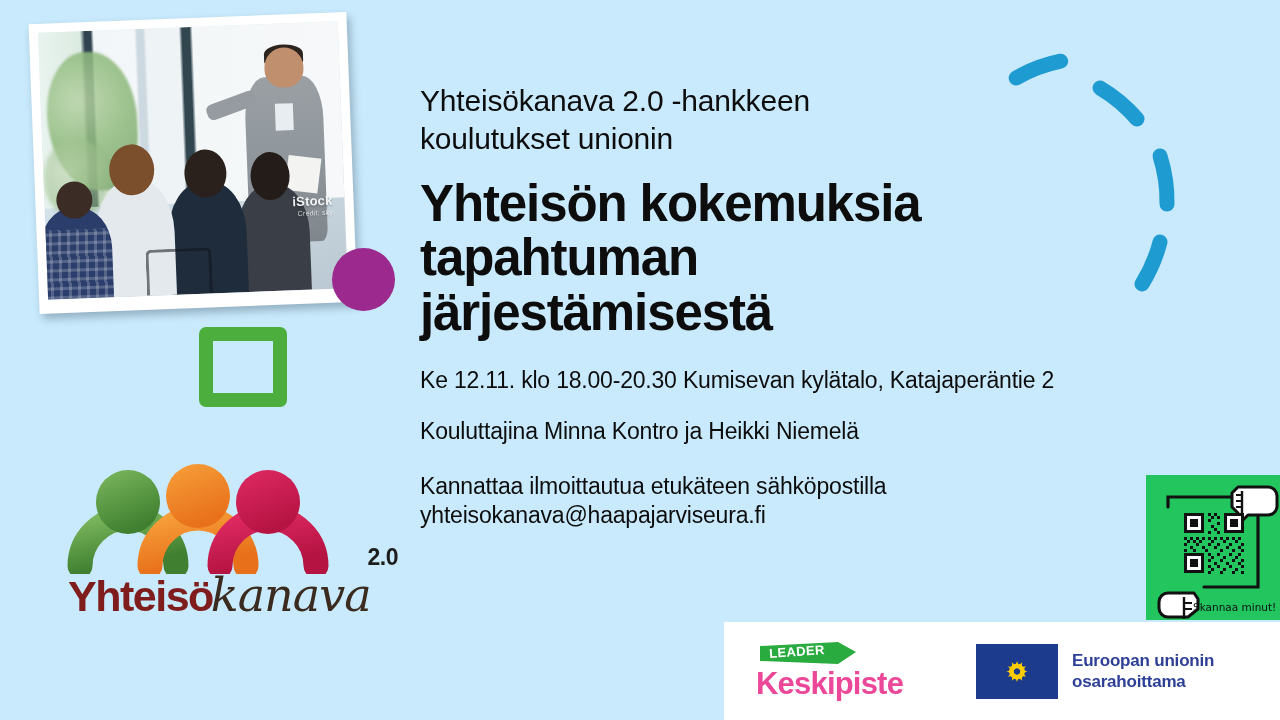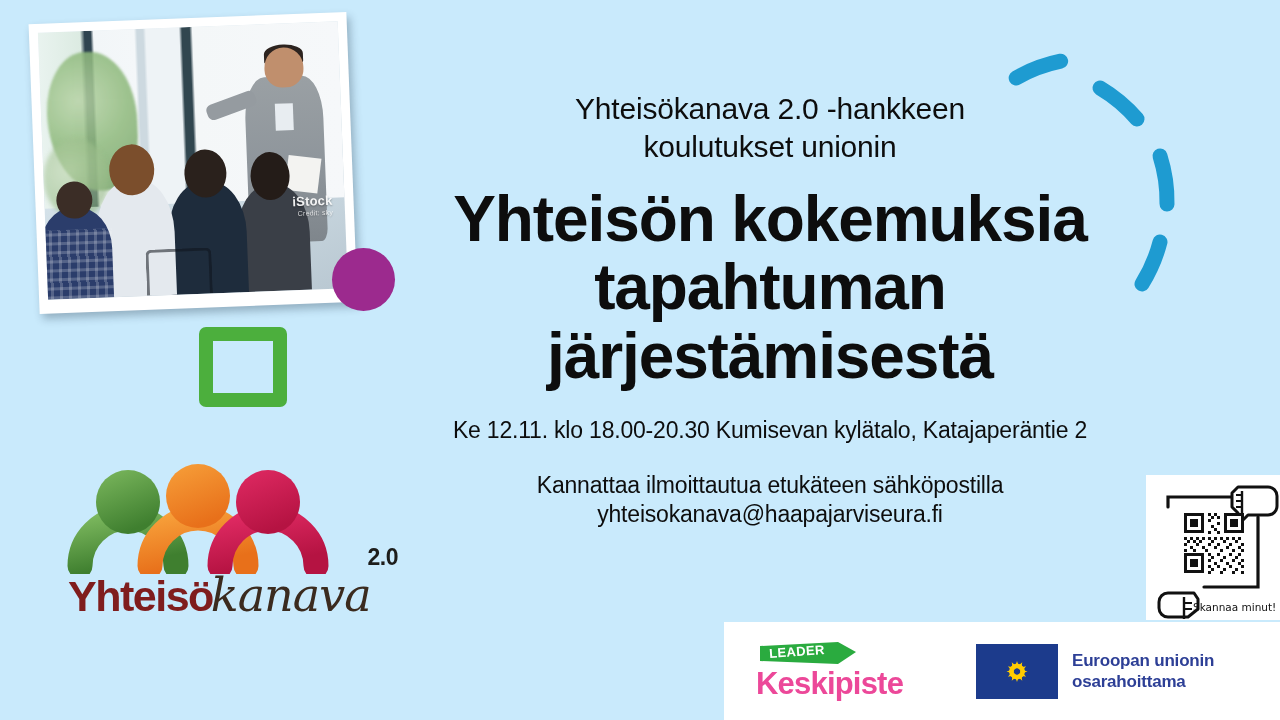--- a/index.html
+++ b/index.html
@@ -192,34 +192,34 @@
     top: 34px;
     width: 290px;
     height: 290px;
     pointer-events: none;
   }
 
   
   .text-col {
     position: absolute;
     left: 420px;
-    top: 90px;
+    top: 82px;
     width: 700px;
-    text-align: center;
+    text-align: left;
     color: #0d0d0d;
   }
   .kicker {
     font-size: 30px;
     line-height: 1.28;
     font-weight: 400;
     margin: 0;
     letter-spacing: -.2px;
   }
   .headline {
-    font-size: 64px;
+    font-size: 51px;
     line-height: 1.07;
     font-weight: bold;
     margin: 18px 0 0 0;
     letter-spacing: -1.1px;
   }
   .details {
     margin: 26px 0 0 0;
     font-size: 23px;
     line-height: 1.26;
     font-weight: 400;
@@ -266,21 +266,21 @@
     margin-left: -2px;
   }
 
   
   .qr-card {
     position: absolute;
     left: 1146px;
     top: 475px;
     width: 134px;
     height: 145px;
-    background: #ffffff;
+    background: #22c55e;
   }
   .qr-label {
     position: absolute;
     left: 47px;
     bottom: 7px;
     font-family: "DejaVu Sans", sans-serif;
     font-size: 10.5px;
     color: #111;
     white-space: nowrap;
   }
@@ -395,20 +395,21 @@
     <p class="kicker">
       <span>Yhteisökanava 2.0 -hankkeen</span><br>
       <span>koulutukset unionin</span>
     </p>
     <h1 class="headline">
       <span>Yhteisön kokemuksia</span><br>
       <span>tapahtuman</span><br>
       <span>järjestämisestä</span>
     </h1>
     <p class="details when">Ke 12.11. klo 18.00-20.30 Kumisevan kylätalo, Katajaperäntie 2</p>
+    <p class="details trainers">Kouluttajina Minna Kontro ja Heikki Niemelä</p>
     <p class="details signup">Kannattaa ilmoittautua etukäteen sähköpostilla yhteisokanava@haapajarviseura.fi</p>
   </div>
 
   <div class="logo">
     <svg width="300" height="112" viewBox="0 0 300 112" aria-hidden="true">
       <defs>
         <linearGradient id="gGreen" x1="0" y1="0" x2="0.4" y2="1">
           <stop offset="0%" stop-color="#7cb85e"></stop>
             <stop offset="100%" stop-color="#3f7f2f"></stop>
         </linearGradient>

